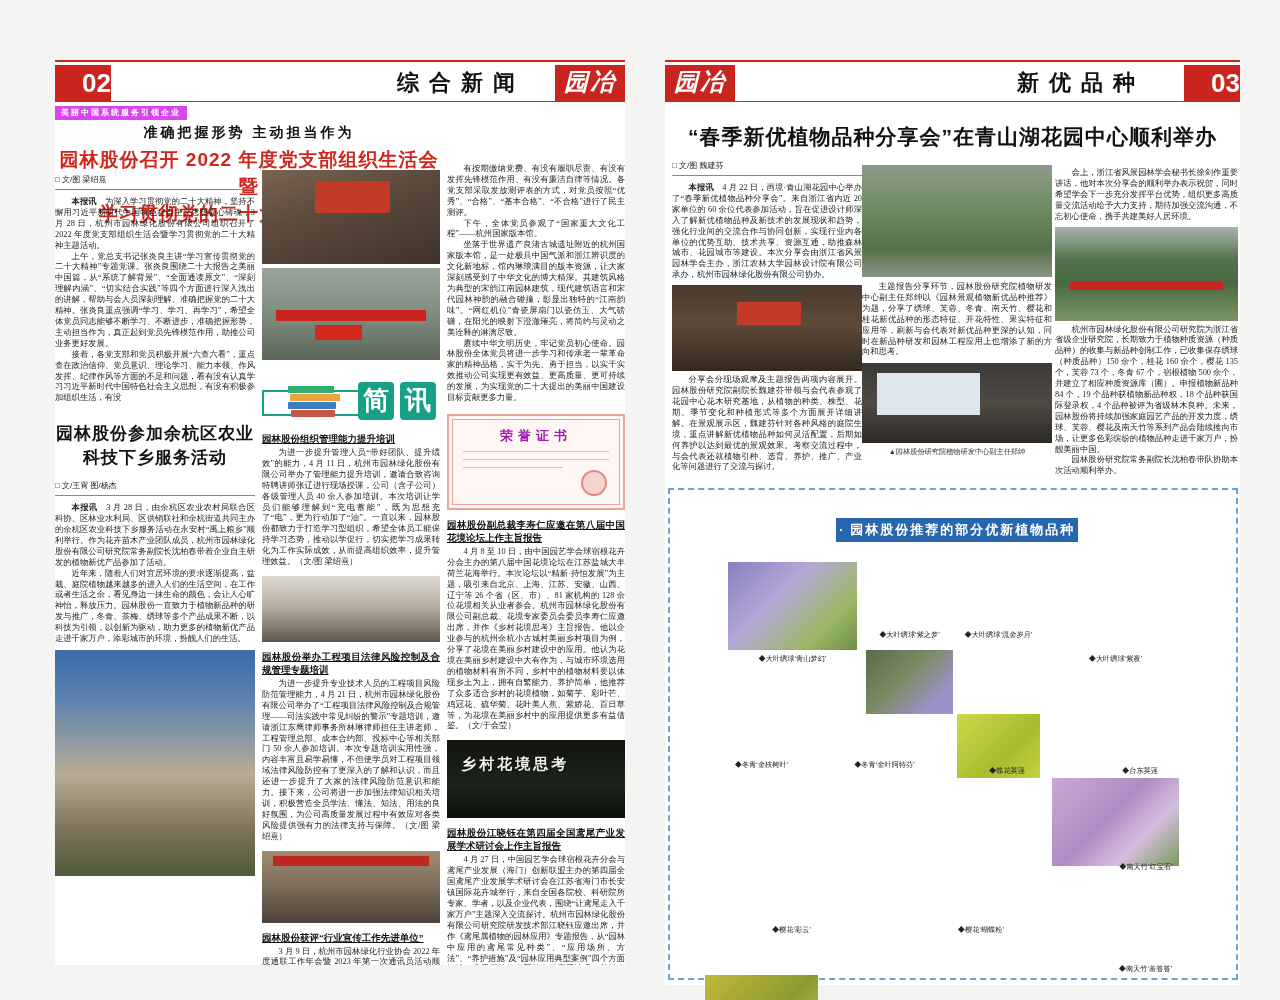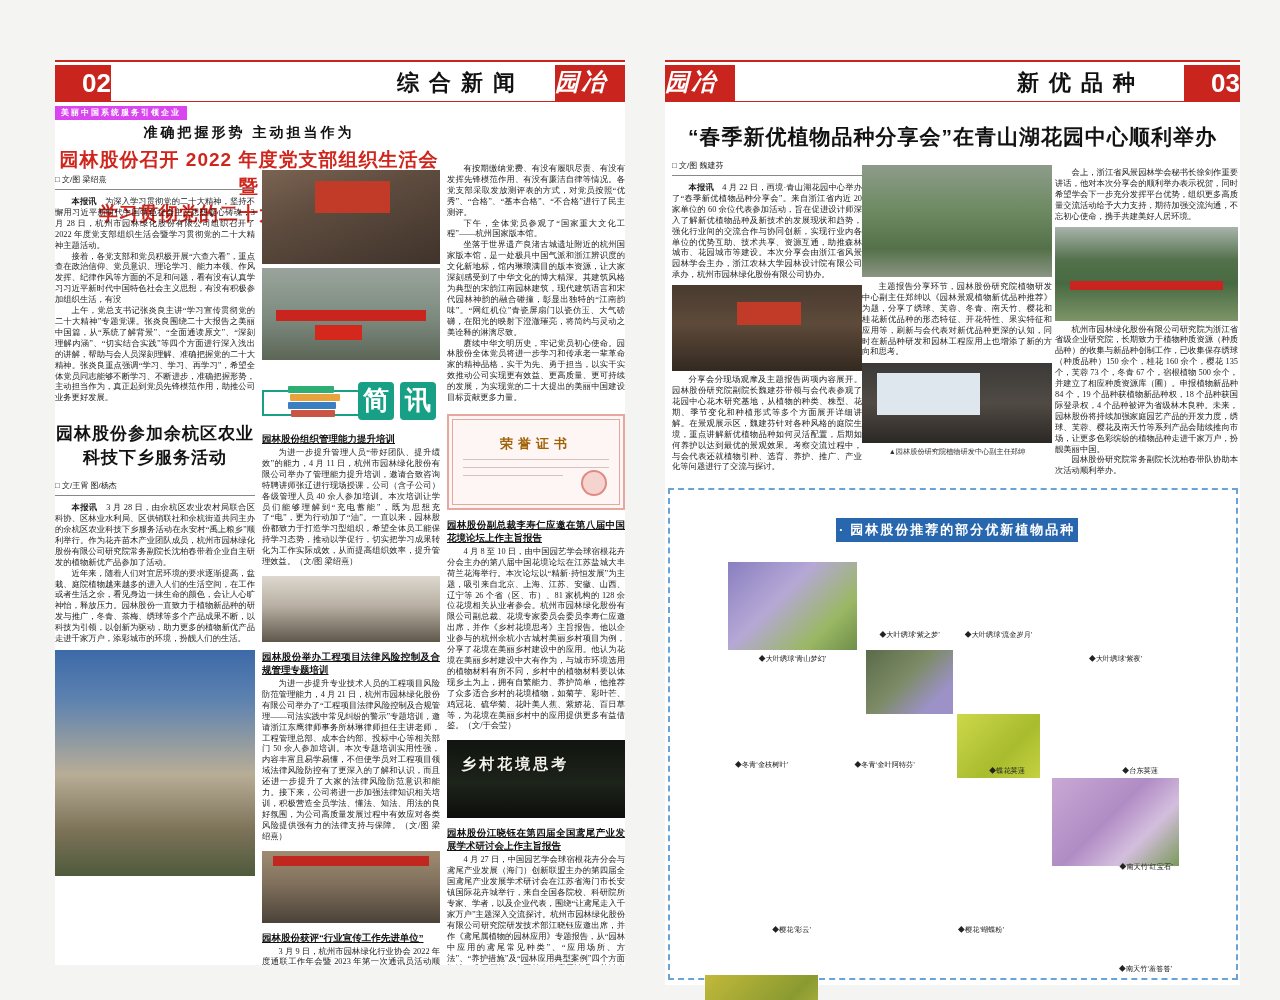--- a/index.html
+++ b/index.html
@@ -6,21 +6,21 @@
   html,body { width:1280px; height:1000px; background:#f4f4f2; font-family:"Liberation Serif", serif; }
   .page { position:absolute; background:#fff; }
   .abs { position:absolute; }
 
   
   .hdr-topline { position:absolute; left:0; right:0; top:0; height:2px; background:#c9251e; }
   .hdr-botline { position:absolute; left:0; right:0; top:41px; height:1px; background:#c9251e; }
   .pagenum-box { position:absolute; top:5px; width:56px; height:36px; background:#c9251e; color:#fff;
                  font:700 26px/36px "Liberation Sans", sans-serif; text-align:right; }
   .masthead-box { position:absolute; top:5px; width:70px; height:36px; background:#c9251e; color:#fff;
-                  font:700 italic 24px/34px "DejaVu Serif", serif; text-align:left; letter-spacing:2px; }
+                  font:700 italic 24px/34px "DejaVu Serif", serif; text-align:center; letter-spacing:2px; }
   .section-title { position:absolute; top:6px; height:34px; font:700 22px/34px "Liberation Serif", serif;
                    letter-spacing:10px; text-align:right; color:#111; }
   .tagline { position:absolute; background:#d946ef; color:#fff; font:700 8px/14px "Liberation Sans", sans-serif;
              padding:0 6px; letter-spacing:2px; }
 
   
   .kicker { font:700 14px/20px "Liberation Sans", sans-serif; letter-spacing:3px; text-align:center; color:#111; }
   .lead-title { font:700 19px/27px "Liberation Sans", sans-serif; letter-spacing:1px; text-align:center; color:#d0251c; }
   .big-title-r { font:700 21px/30px "Liberation Sans", sans-serif; letter-spacing:1px; text-align:center; color:#111; }
 
@@ -39,22 +39,22 @@
   .photo { position:relative; overflow:hidden; }
   .ph-meeting   { background:linear-gradient(160deg,#7a6352 0%,#5d4b3e 40%,#3f332b 100%); }
   .ph-screen-red{ position:absolute; left:30%; top:12%; width:42%; height:34%; background:#c23a28; }
   .ph-group     { background:linear-gradient(180deg,#9aa49c 0%,#7c8a7e 55%,#5c6657 100%); }
   .ph-banner-red{ position:absolute; left:8%; top:46%; width:84%; height:12%; background:#c9251e; }
   .ph-flag      { position:absolute; left:30%; top:62%; width:26%; height:16%; background:#d5281d; }
   .ph-tent      { background:linear-gradient(180deg,#3c69a8 0%,#5d82b0 22%,#b8ad96 55%,#7c7258 80%,#4f5a3c 100%); }
   .ph-training1 { background:linear-gradient(180deg,#ddd8cf 0%,#b8b0a2 45%,#5f574b 100%); }
   .ph-training2 { background:linear-gradient(180deg,#a08c72 0%,#80705c 45%,#4b4238 100%); }
   .ph-cert      { background:#fdf6f4; border:2px solid #e5a79e; outline:1px solid #e5a79e; outline-offset:-6px; }
-  .cert-title   { font:700 13px/16px "Liberation Serif", serif; color:#a16207; text-align:center;
-                  letter-spacing:5px; margin-top:20px; }
+  .cert-title   { font:700 13px/16px "Liberation Serif", serif; color:#a21caf; text-align:center;
+                  letter-spacing:5px; margin-top:12px; }
   .cert-line    { height:1px; background:#d8c2bd; margin:7px 14px 0; }
   .cert-seal    { position:absolute; right:16px; bottom:12px; width:26px; height:26px; border-radius:50%;
                   border:2px solid #e08a80; background:rgba(224,110,100,.25); }
   .ph-village   { background:linear-gradient(180deg,#11140f 0%,#1d241a 55%,#0c0e0a 100%); }
   .village-txt  { position:absolute; left:8%; top:18%; font:700 15px/20px "DejaVu Serif", serif; color:#f2f2ea;
                   letter-spacing:3px; text-shadow:0 0 2px #000; }
   .ph-conf-ban  { position:absolute; left:6%; top:4%; width:88%; height:12%; background:#c0271e; }
   .ph-indoor    { background:linear-gradient(180deg,#4a3b30 0%,#5d4a3a 45%,#33291f 100%); }
   .ph-walk      { background:linear-gradient(180deg,#8d9c8a 0%,#6d8a62 40%,#55714a 75%,#8b9584 100%); }
   .ph-present   { background:linear-gradient(180deg,#3c3a38 0%,#504a44 50%,#2c2824 100%); }
@@ -100,22 +100,22 @@
 
   <div class="abs" style="left:0; top:62px; width:388px;">
     <div class="kicker">准确把握形势  主动担当作为</div>
     <div class="lead-title" style="margin-top:4px;">园林股份召开 2022 年度党支部组织生活会暨</div>
     <div class="lead-title">学习贯彻党的二十大精神主题活动</div>
   </div>
 
   <div class="abs body-text" style="left:0; top:114px; width:200px; height:791px; overflow:hidden;">
     <div class="byline">□ 文/图  梁绍熹</div>
     <div class="para"><span class="lead-label">本报讯</span>　<span>为深入学习贯彻党的二十大精神，坚持不懈用习近平新时代中国特色社会主义思想凝心铸魂，3 月 28 日，杭州市园林绿化股份有限公司组织召开了 2022 年度党支部组织生活会暨学习贯彻党的二十大精神主题活动。</span></div>
+    <div class="para">上午，党总支书记张炎良主讲“学习宣传贯彻党的二十大精神”专题党课。张炎良围绕二十大报告之美丽中国篇，从“系统了解背景”、“全面通读原文”、“深刻理解内涵”、“切实结合实践”等四个方面进行深入浅出的讲解，帮助与会人员深刻理解、准确把握党的二十大精神。张炎良重点强调“学习、学习、再学习”，希望全体党员同志能够不断学习、不断进步，准确把握形势，主动担当作为，真正起到党员先锋模范作用，助推公司业务更好发展。</div>
     <div class="para">接着，各党支部和党员积极开展“六查六看”，重点查在政治信仰、党员意识、理论学习、能力本领、作风发挥、纪律作风等方面的不足和问题，看有没有认真学习习近平新时代中国特色社会主义思想，有没有积极参加组织生活，有没</div>
-    <div class="para">上午，党总支书记张炎良主讲“学习宣传贯彻党的二十大精神”专题党课。张炎良围绕二十大报告之美丽中国篇，从“系统了解背景”、“全面通读原文”、“深刻理解内涵”、“切实结合实践”等四个方面进行深入浅出的讲解，帮助与会人员深刻理解、准确把握党的二十大精神。张炎良重点强调“学习、学习、再学习”，希望全体党员同志能够不断学习、不断进步，准确把握形势，主动担当作为，真正起到党员先锋模范作用，助推公司业务更好发展。</div>
 
     <div class="art2-title" style="margin-top:18px;">园林股份参加余杭区农业</div>
     <div class="art2-title" style="margin-bottom:10px;">科技下乡服务活动</div>
     <div class="byline">□ 文/王霄  图/杨杰</div>
     <div class="para"><span class="lead-label">本报讯</span>　<span>3 月 28 日，由余杭区农业农村局联合区科协、区林业水利局、区供销联社和余杭街道共同主办的余杭区农业科技下乡服务活动在永安村“禹上粮乡”顺利举行。作为花卉苗木产业团队成员，杭州市园林绿化股份有限公司研究院常务副院长沈柏春带着企业自主研发的植物新优产品参加了活动。</span></div>
     <div class="para">近年来，随着人们对宜居环境的要求逐渐提高，盆栽、庭院植物越来越多的进入人们的生活空间，在工作或者生活之余，看见身边一抹生命的颜色，会让人心旷神怡，释放压力。园林股份一直致力于植物新品种的研发与推广，冬青、茶梅、绣球等多个产品成果不断，以科技为引领，以创新为驱动，助力更多的植物新优产品走进千家万户，添彩城市的环境，扮靓人们的生活。</div>
     <div class="photo ph-tent" style="width:200px; height:226px; margin-top:5px;"></div>
 
   </div>
 

